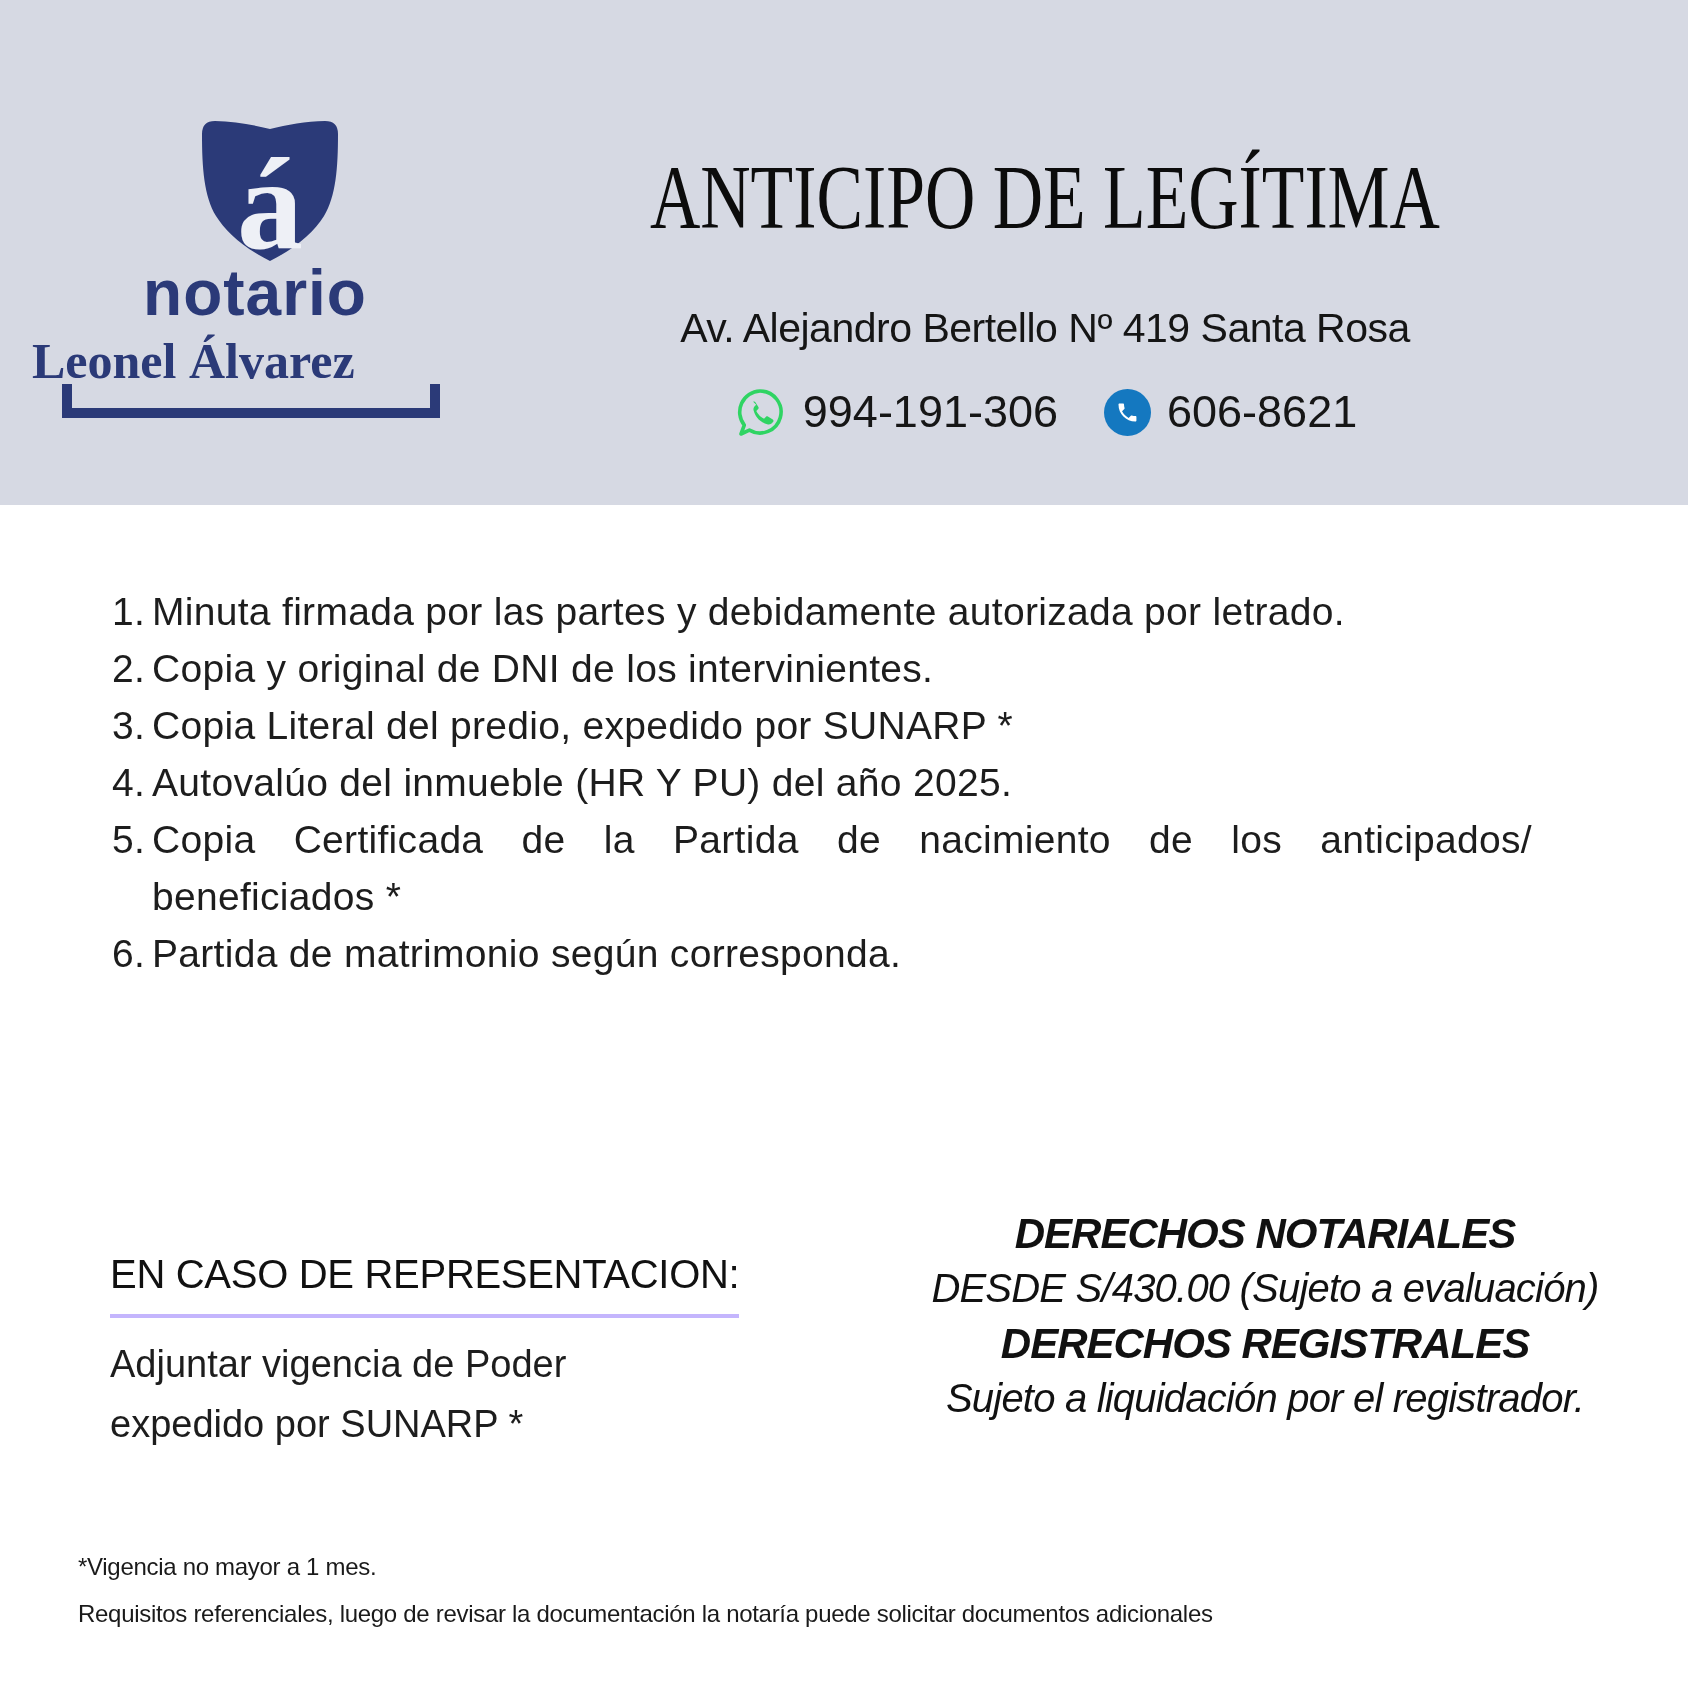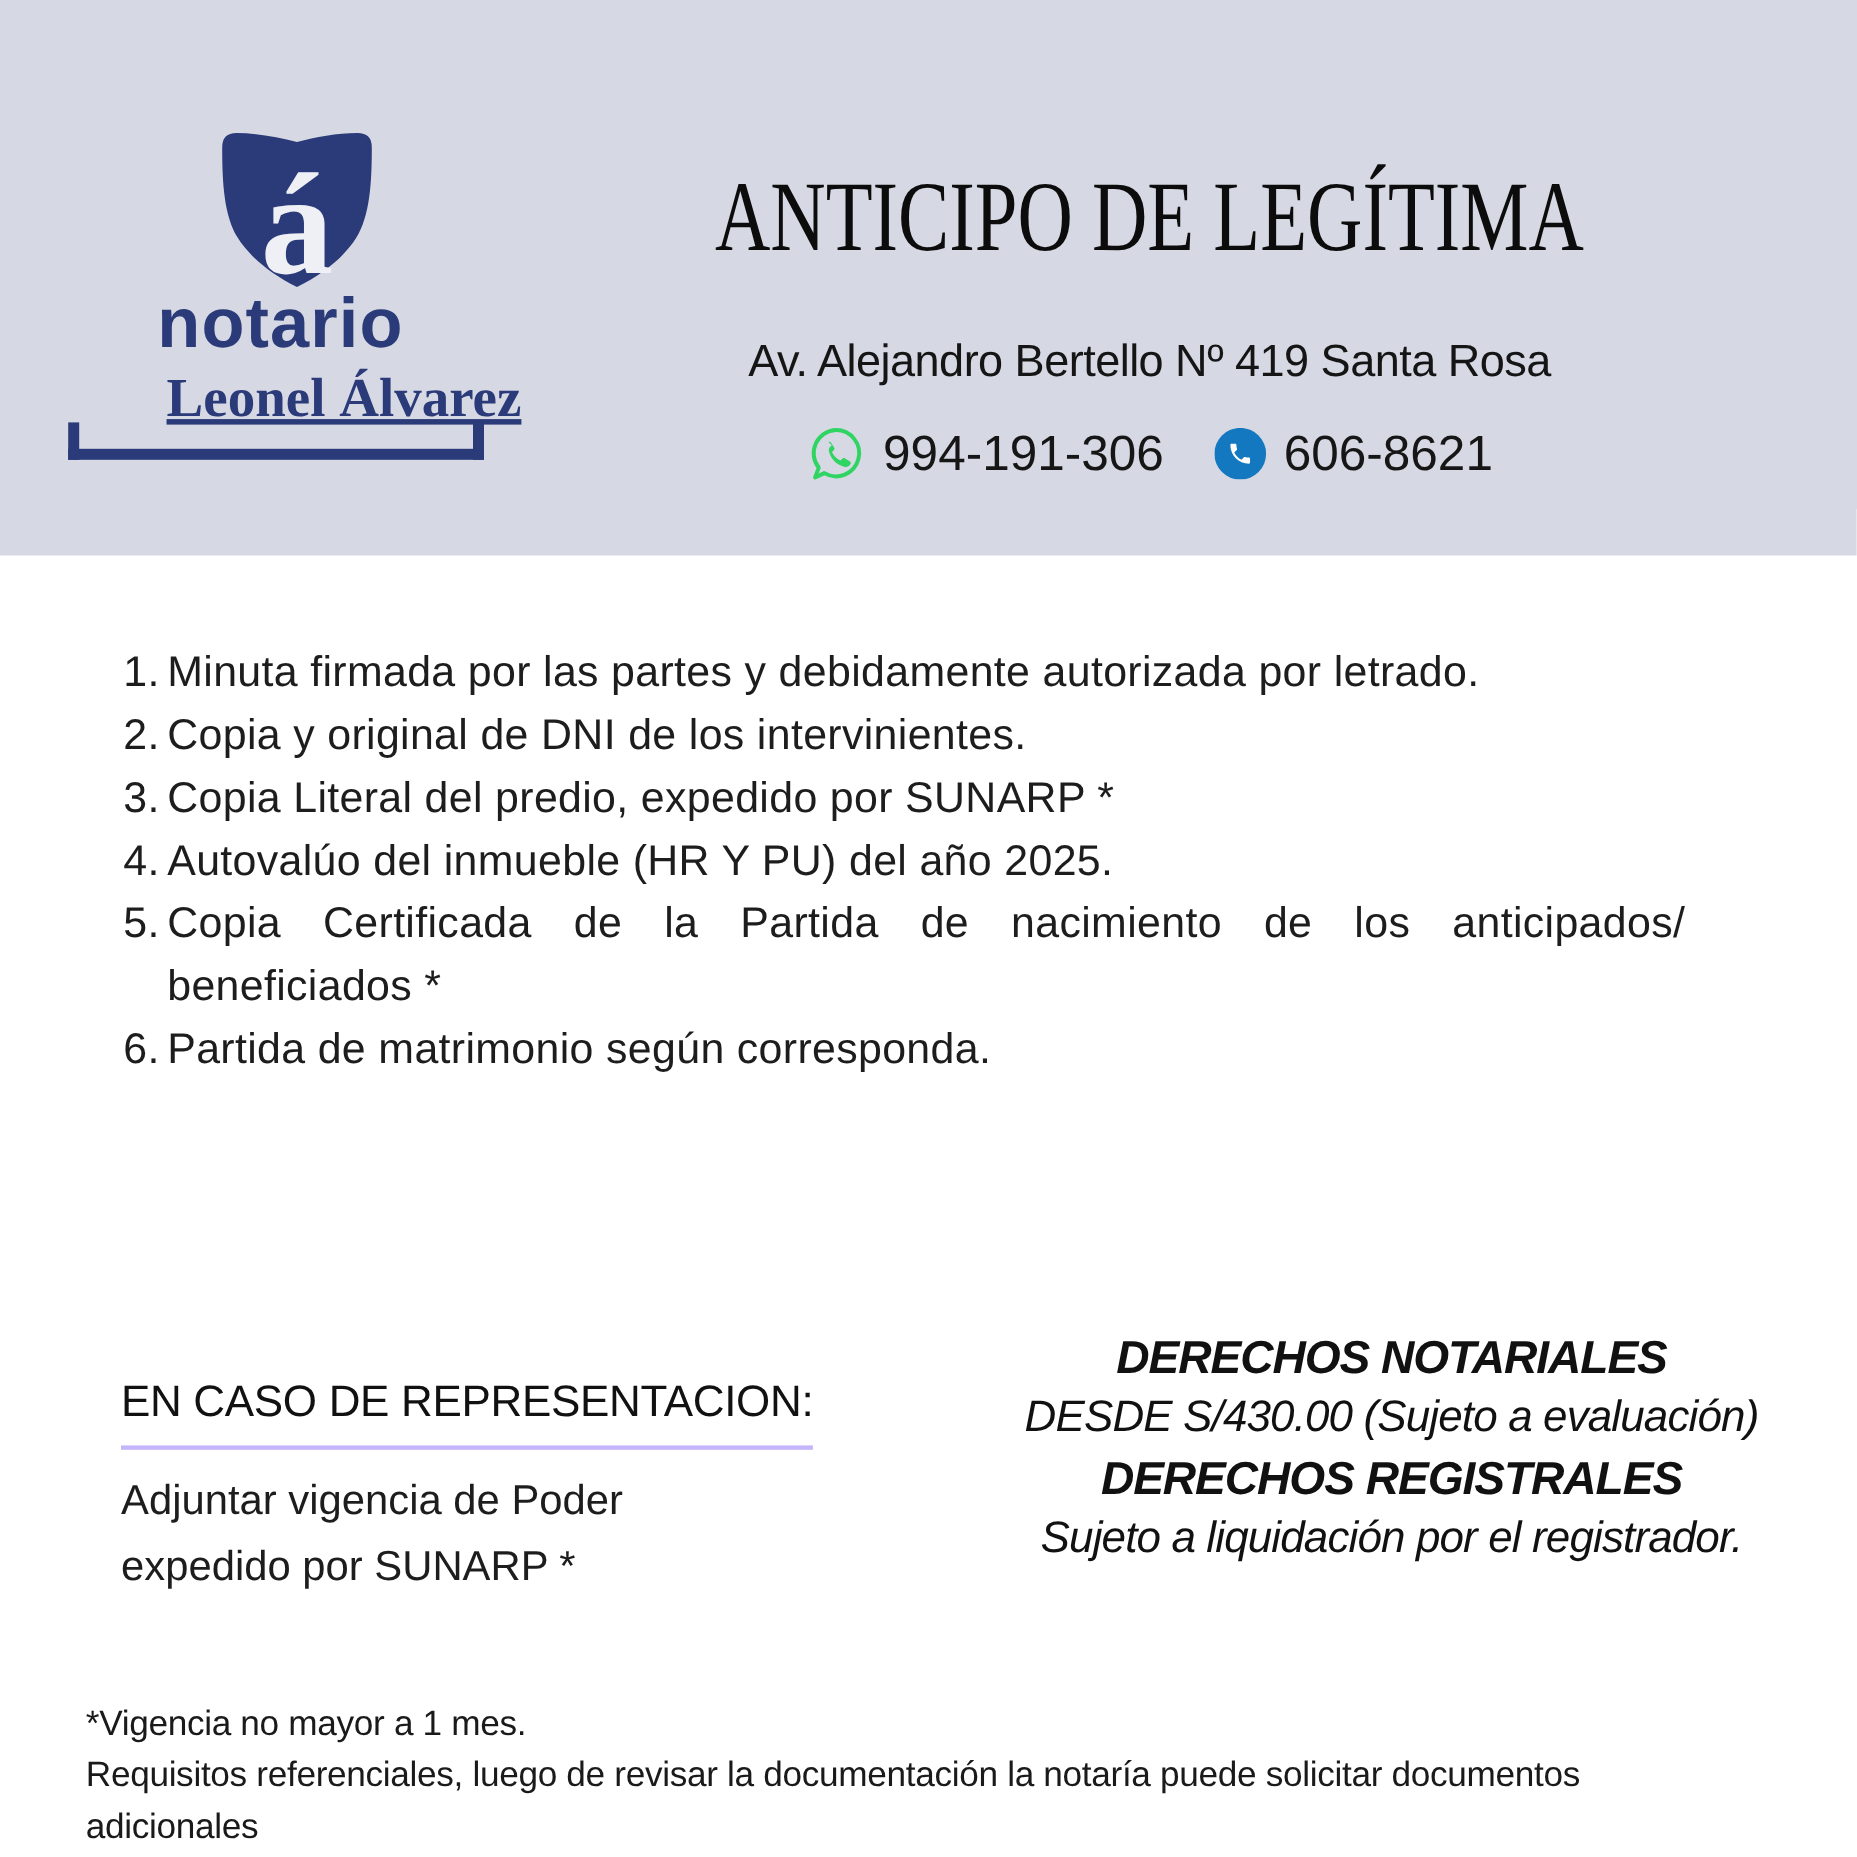--- a/index.html
+++ b/index.html
@@ -43,28 +43,27 @@
     left: 60px; top: 258px; width: 390px;
     text-align: center;
     font-weight: bold;
     font-size: 64px;
     letter-spacing: 1px;
     color: #2b3a78;
     line-height: 1.1;
   }
   .brand-name {
     position: absolute;
-    left: 44px; top: 334px; width: 430px;
-    text-align: right;
+    left: 32px; top: 334px; width: 430px;
+    text-align: left;
     font-family: "Liberation Serif", serif;
     font-weight: bold;
     font-size: 50px;
     color: #2b3a78;
     line-height: 1.1;
-    text-decoration: underline;
   }
   .brand-bracket {
     position: absolute;
     left: 62px; top: 384px;
     width: 378px; height: 34px;
     border-left: 10px solid #2b3a78;
     border-right: 10px solid #2b3a78;
     border-bottom: 10px solid #2b3a78;
   }
   .main-title {
@@ -166,21 +165,21 @@
   }
   .fee-detail {
     font-size: 40px;
     letter-spacing: -0.8px;
     line-height: 55px;
   }
   
   .footnotes {
     position: absolute;
     left: 78px; top: 1543px; width: 1480px;
-    font-size: 32px;
+    font-size: 24px;
     letter-spacing: -0.3px;
     line-height: 47px;
     color: #1a1a1a;
   }
 </style>
 </head>
 <body>
 
 <div class="poster">
 

